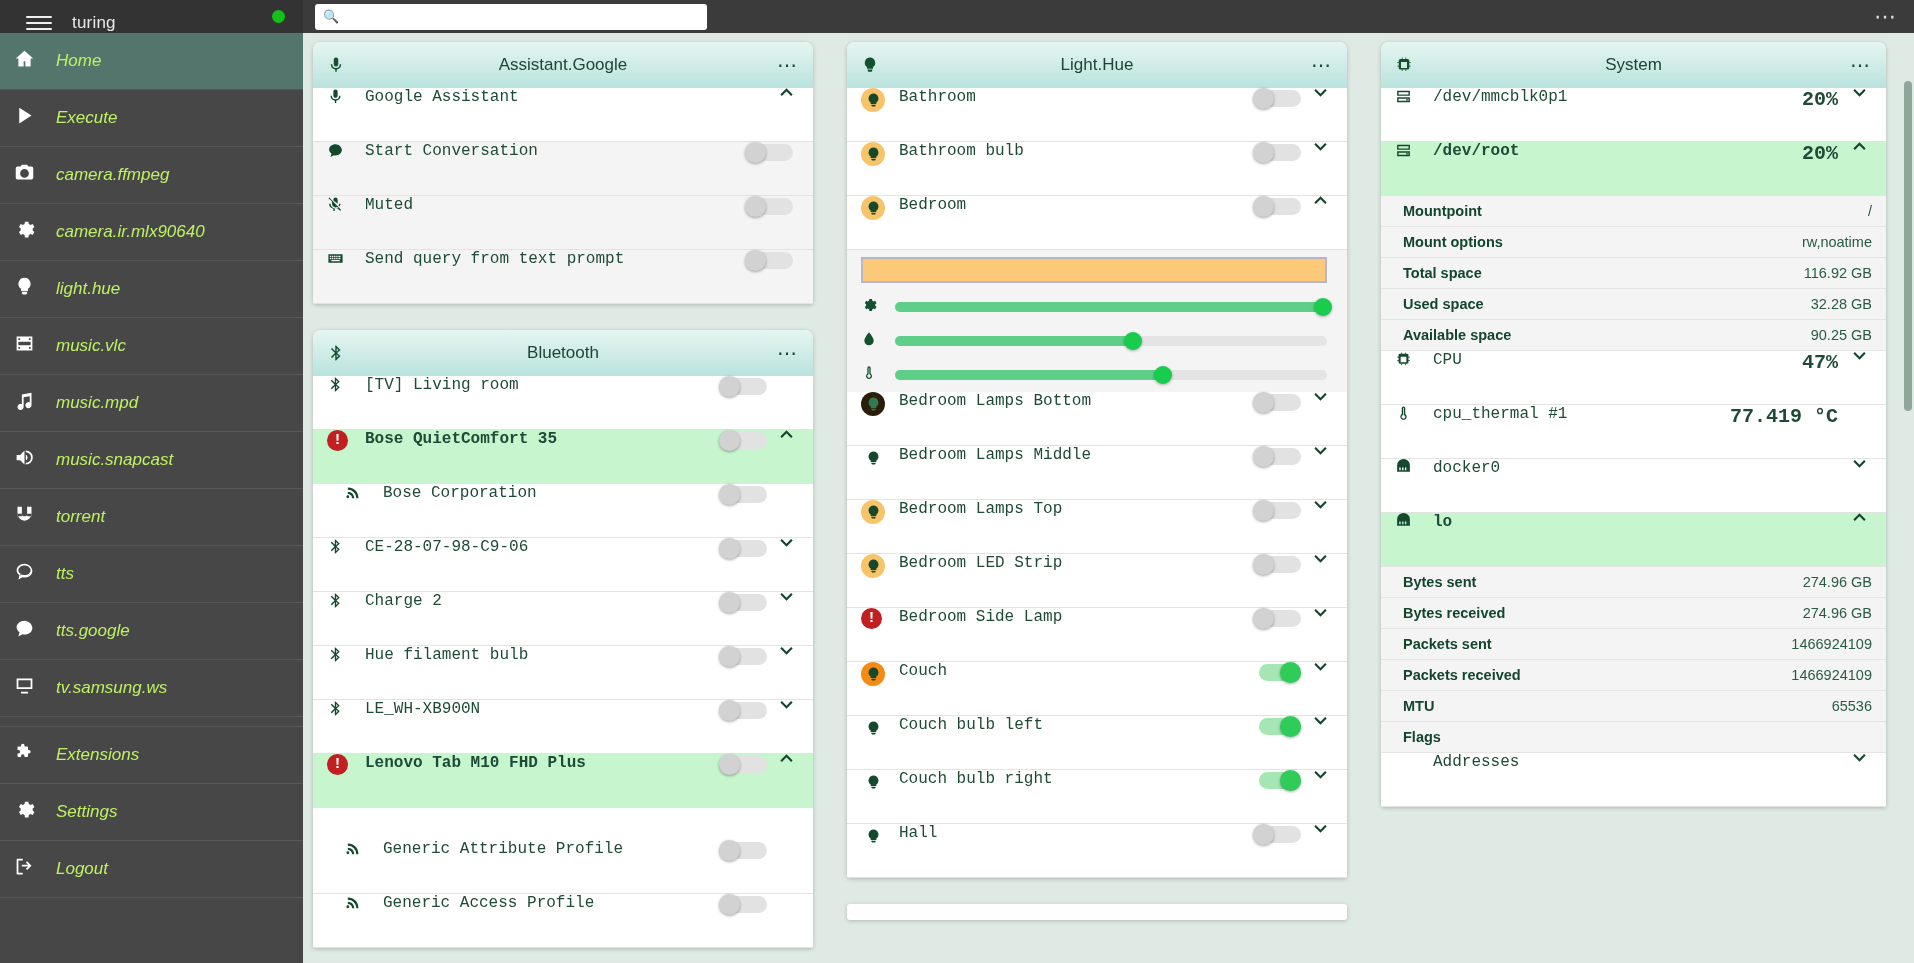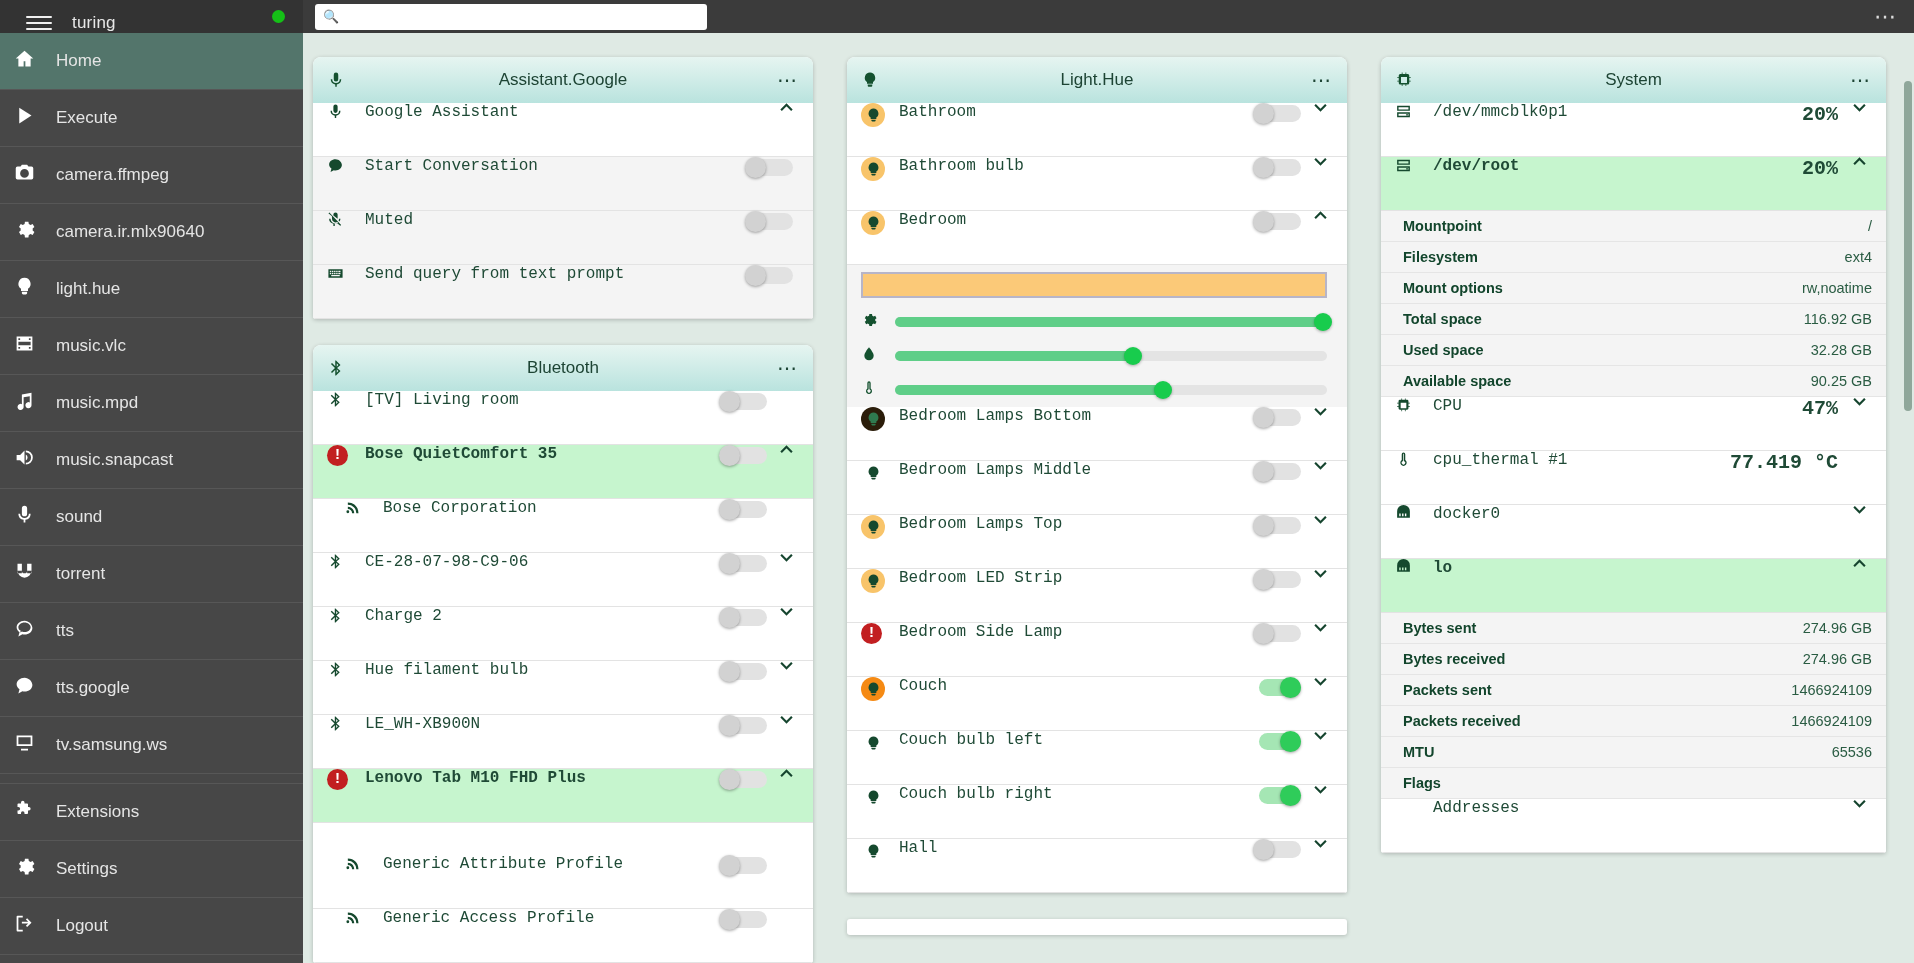--- a/index.html
+++ b/index.html
@@ -37,32 +37,32 @@
   
   .wrap { flex:1; display:flex; min-height:0; }
 
   
   .sidebar {
     width: 303px; background:#474747; flex:0 0 303px;
     overflow:hidden;
   }
   .nav-item {
     height: 57px; display:flex; align-items:center;
-    border-bottom:1px solid #575757; color:#e5e5e5;
-    padding-left: 14px; cursor:pointer; font-size:17px;
+    border-bottom:1px solid #575757; color:#bef264;
+    padding-left: 14px; cursor:pointer; font-size:17px;font-style:italic;
   }
   .nav-item.active { background:#53756b; }
   .nav-ico { width:38px; flex:0 0 38px; display:flex; align-items:center; justify-content:flex-start; color:#fff; }
   .nav-ico svg { width:21px; height:21px; fill:#ffffff; }
   .nav-label { margin-left:4px; }
   .nav-gap { height:10px; background:#474747; border-bottom:1px solid #575757;}
 
   
   .main {
-    flex:1; background:#dfeae4; padding: 24px 0 0 10px;
+    flex:1; background:#dfeae4; padding: 9px 0 0 10px;
     display:flex; gap: 34px; overflow:hidden; position:relative;
   }
   .col { width: 500px; flex:0 0 500px; display:flex; flex-direction:column; gap:26px;}
   .col.c3 { width: 505px; flex:0 0 505px;}
 
   
   .card {
     background:#fff; border-radius:8px 8px 3px 3px;
     box-shadow: 0 1px 4px rgba(0,0,0,.22);
     overflow:hidden;
@@ -223,28 +223,20 @@
         </span>
         <span class="nav-label">music.mpd</span>
       </div>
       <div class="nav-item">
         <span class="nav-ico">
           <span class=""><svg viewBox="0 0 24 24">
               <path d="M3 9v6h4l5 5V4L7 9H3zm12.5 3a4 4 0 0 0-2-3.5v7a4 4 0 0 0 2-3.5zm-2-8v2a6 6 0 0 1 0 12v2a8 8 0 0 0 0-16z"></path>
             </svg></span>
         </span>
         <span class="nav-label">music.snapcast</span>
-      </div>
-      <div class="nav-item">
-        <span class="nav-ico">
-          <span class=""><svg viewBox="0 0 24 24">
-              <path d="M12 14a3 3 0 0 0 3-3V5a3 3 0 0 0-6 0v6a3 3 0 0 0 3 3zm5-3a5 5 0 0 1-10 0H5a7 7 0 0 0 6 6.9V21h2v-3.1A7 7 0 0 0 19 11z"></path>
-            </svg></span>
-        </span>
-        <span class="nav-label">sound</span>
       </div>
       <div class="nav-item">
         <span class="nav-ico">
           <span class=""><svg viewBox="0 0 24 24">
               <path d="M4 3h5v8a3 3 0 0 0 6 0V3h5v8a8 8 0 0 1-16 0V3zm0 11h5v-3H4v3zm11 0h5v-3h-5v3z"></path>
             </svg></span>
         </span>
         <span class="nav-label">torrent</span>
       </div>
       <div class="nav-item">
@@ -848,24 +840,20 @@
                 <svg viewBox="0 0 16 10">
                   <polyline points="2,8 8,2 14,8"></polyline>
                 </svg>
               </span>
             </div>
             <div class="drow">
               <span class="dk">Mountpoint</span>
               <span class="dv">/</span>
             </div>
             <div class="drow">
-              <span class="dk">Filesystem</span>
-              <span class="dv">ext4</span>
-            </div>
-            <div class="drow">
               <span class="dk">Mount options</span>
               <span class="dv">rw,noatime</span>
             </div>
             <div class="drow">
               <span class="dk">Total space</span>
               <span class="dv">116.92 GB</span>
             </div>
             <div class="drow">
               <span class="dk">Used space</span>
               <span class="dv">32.28 GB</span>

